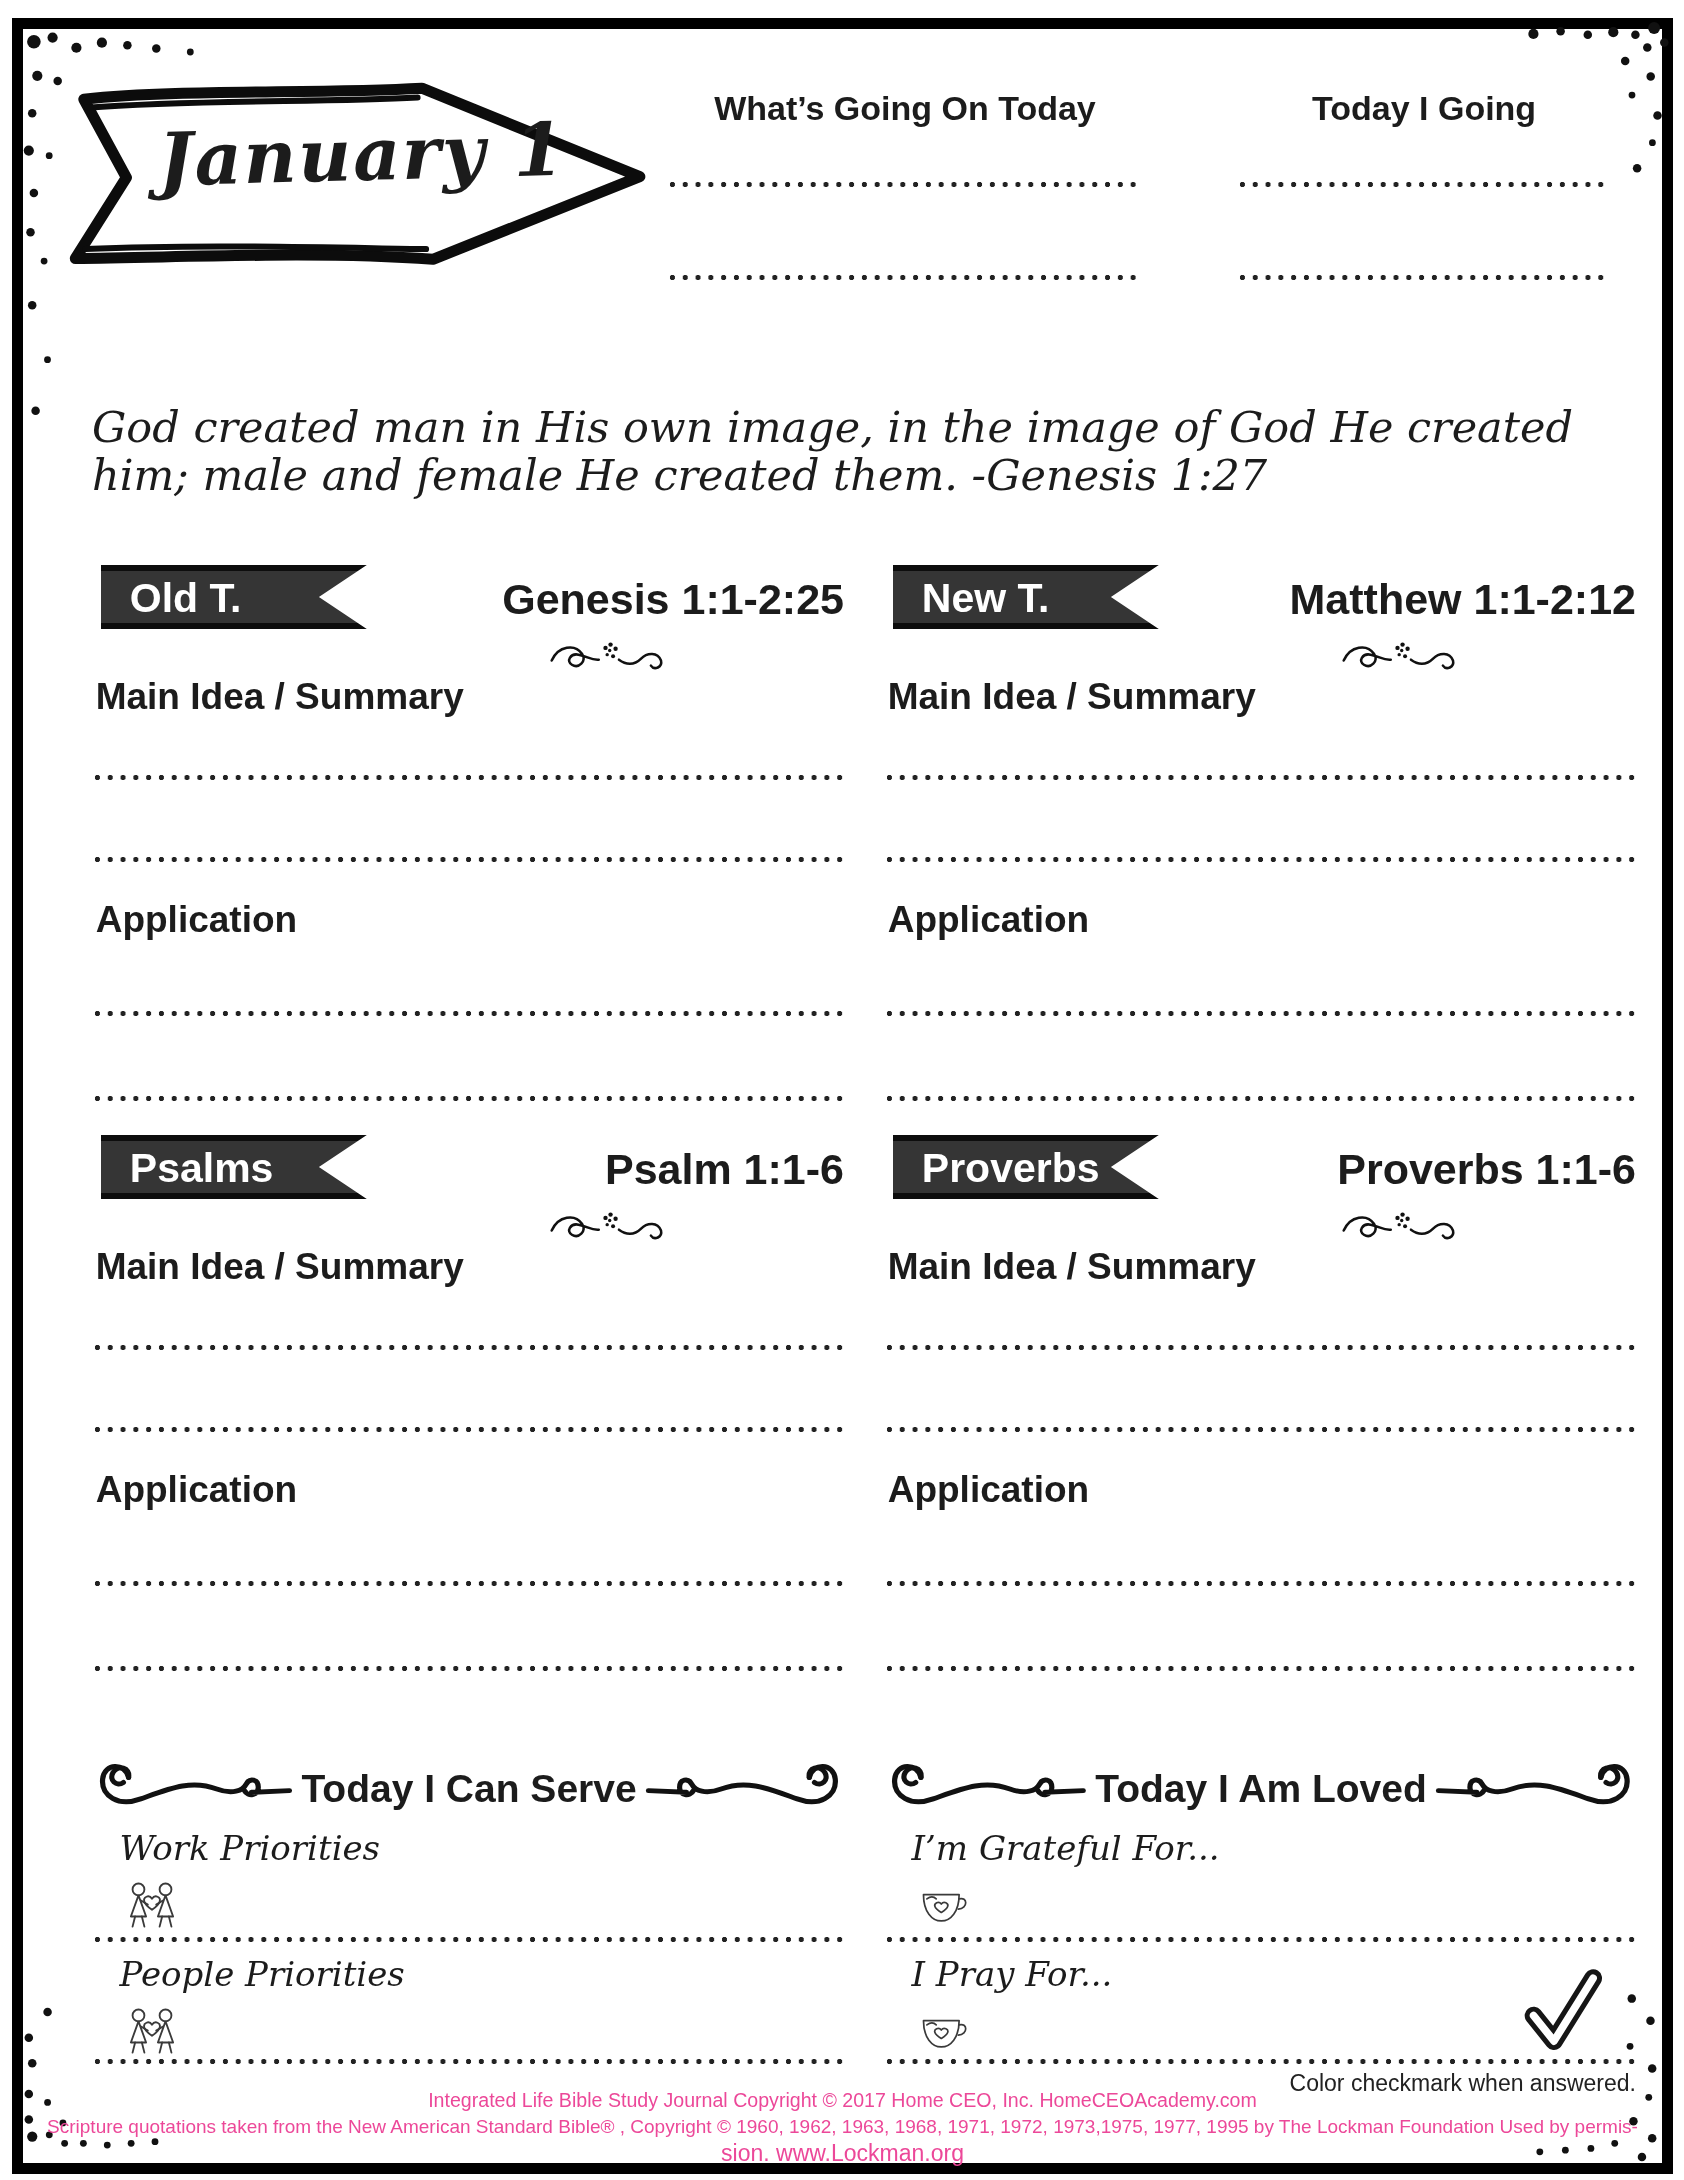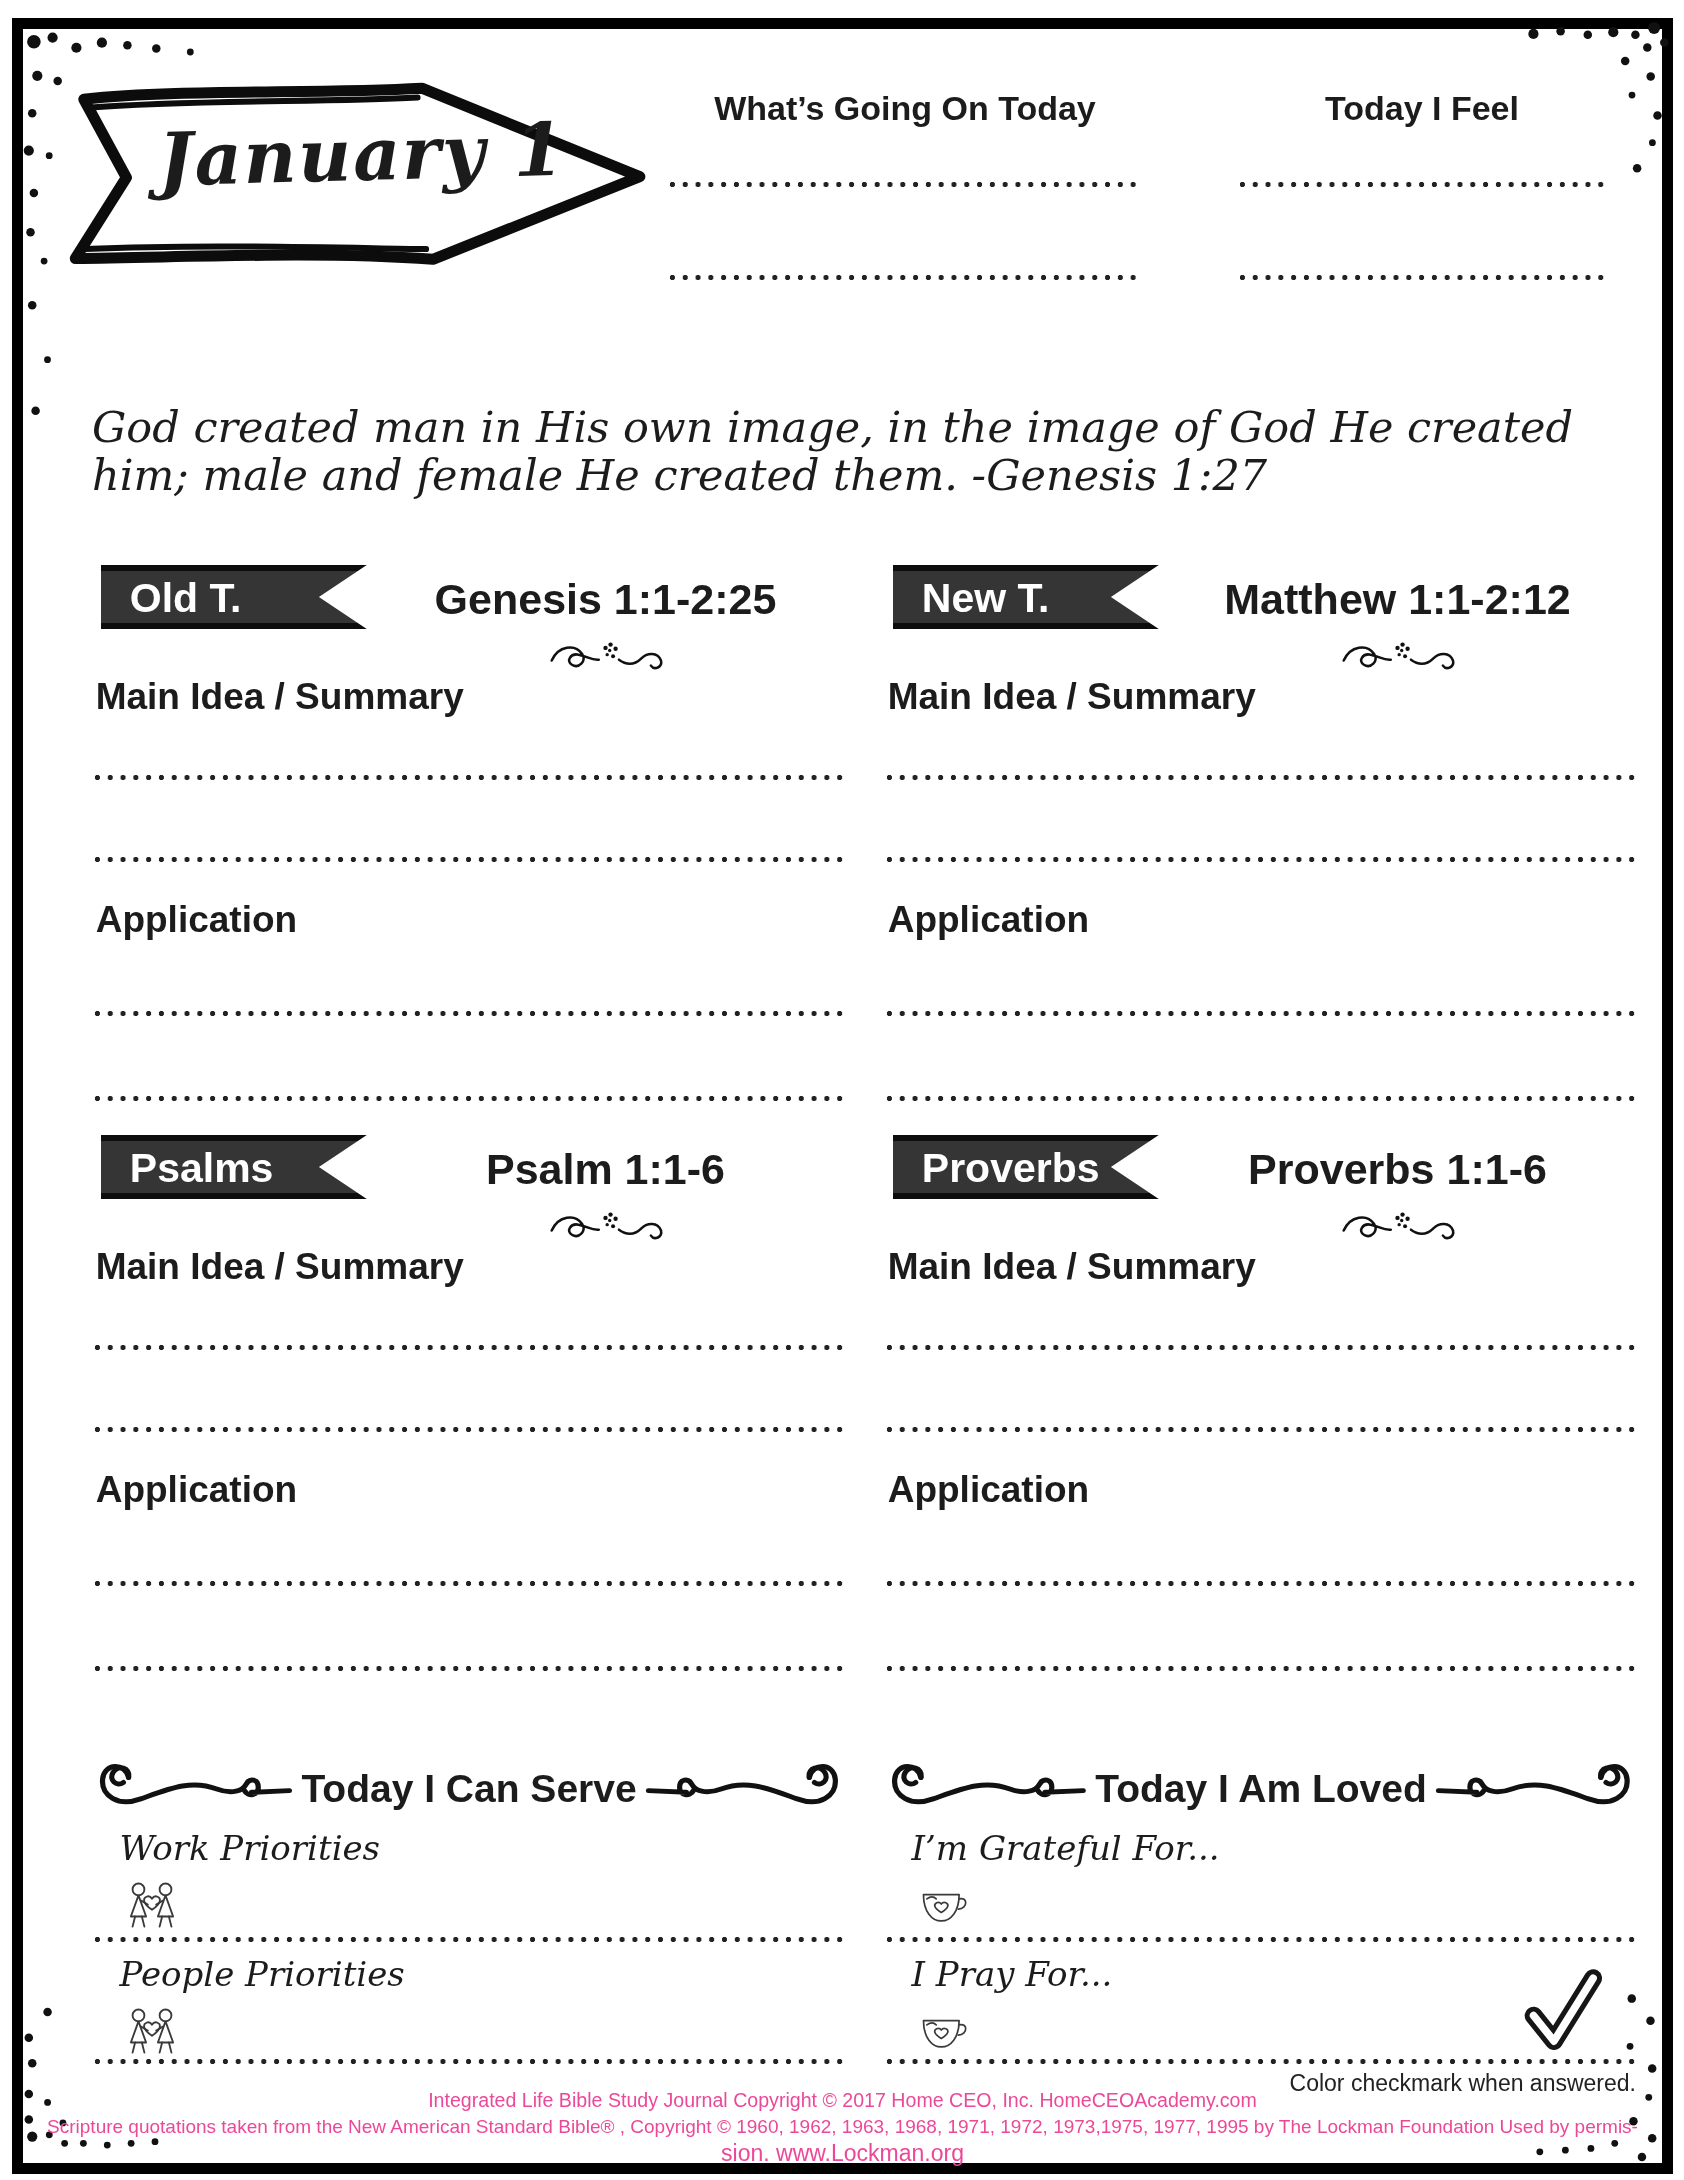--- a/index.html
+++ b/index.html
@@ -33,21 +33,21 @@
 
   
   .study-section{position:absolute;width:750px;height:562px;}
   .ribbon{
     position:absolute;left:6.8px;top:0;height:64px;width:266px;box-sizing:border-box;
     padding-left:29px;color:#fff;font-weight:bold;font-size:41px;line-height:66px;
     background:linear-gradient(180deg,#0d0d0d 0 9%,#353535 9% 91%,#0d0d0d 91% 100%);
     clip-path:polygon(0 0,100% 0,82% 50%,100% 100%,0 100%);
   }
   .sec-ref{position:absolute;left:273px;right:0;top:0;height:68px;line-height:68px;
-    text-align:center;font-size:43px;font-weight:bold;white-space:nowrap;}
+    text-align:right;font-size:43px;font-weight:bold;white-space:nowrap;}
   .sec-flourish{position:absolute;left:273px;right:0;top:72px;display:flex;justify-content:center;}
   .sec-label-main{position:absolute;top:111px;left:1.7px;font-size:37px;font-weight:bold;}
   .sec-label-app{position:absolute;top:334px;left:1.7px;font-size:37px;font-weight:bold;}
   .sec-dl1{top:209px;} .sec-dl2{top:291px;} .sec-dl3{top:445px;} .sec-dl4{top:530px;}
 
   
   .bottom-section{position:absolute;width:750px;height:336px;top:1755px;}
   .bs-titlerow{position:absolute;top:0;left:0;right:0;height:68px;display:flex;align-items:center;gap:8.5px;}
   .bs-swirl{flex:1 1 0;height:66px;min-width:0;}
   .bs-title{font-size:39px;font-weight:bold;white-space:nowrap;}
@@ -151,21 +151,21 @@
   <div class="jan-banner">
     <svg width="596" height="192" viewBox="0 0 700 225">
       <path d="M28,20 C140,8 300,14 425,7 L432,9 L681,111 L438,208 C300,198 140,206 18,207 L78,112 Z" fill="#ffffff" stroke="none"></path>
       <path d="M28,20 C140,8 300,14 425,7 L681,111 L438,208 C300,198 140,206 18,207 L78,112 L28,20 Z" fill="none" stroke="#0c0c0c" stroke-width="13" stroke-linejoin="round" stroke-linecap="round"></path>
       <path d="M32,30 C160,20 310,24 420,18 M30,196 C160,190 300,194 430,196" fill="none" stroke="#0c0c0c" stroke-width="7" stroke-linecap="round"></path>
     </svg>
     <div class="jan-text">January 1</div>
   </div>
 
   <div class="hcol-title" style="left:690px;width:430px;">What’s Going On Today</div>
-  <div class="hcol-title" style="left:1312px;width:220px;">Today I Feel</div>
+  <div class="hcol-title" style="left:1312px;width:220px;">Today I Going</div>
   <div class="dl hline" style="left:669px;width:472px;top:181px;"></div>
   <div class="dl hline" style="left:669px;width:472px;top:274px;"></div>
   <div class="dl hline" style="left:1239px;width:367px;top:181px;"></div>
   <div class="dl hline" style="left:1239px;width:367px;top:274px;"></div>
 
   <div class="mv-line" style="top:402px;font-style:italic;">God created man in His own image, in the image of God He created</div>
   <div class="mv-line" style="top:450px;">him; male and female He created them. -Genesis 1:27</div>
 
   <div class="study-section" style="left:94px;top:565px;">
     <div class="ribbon">Old T.</div>

